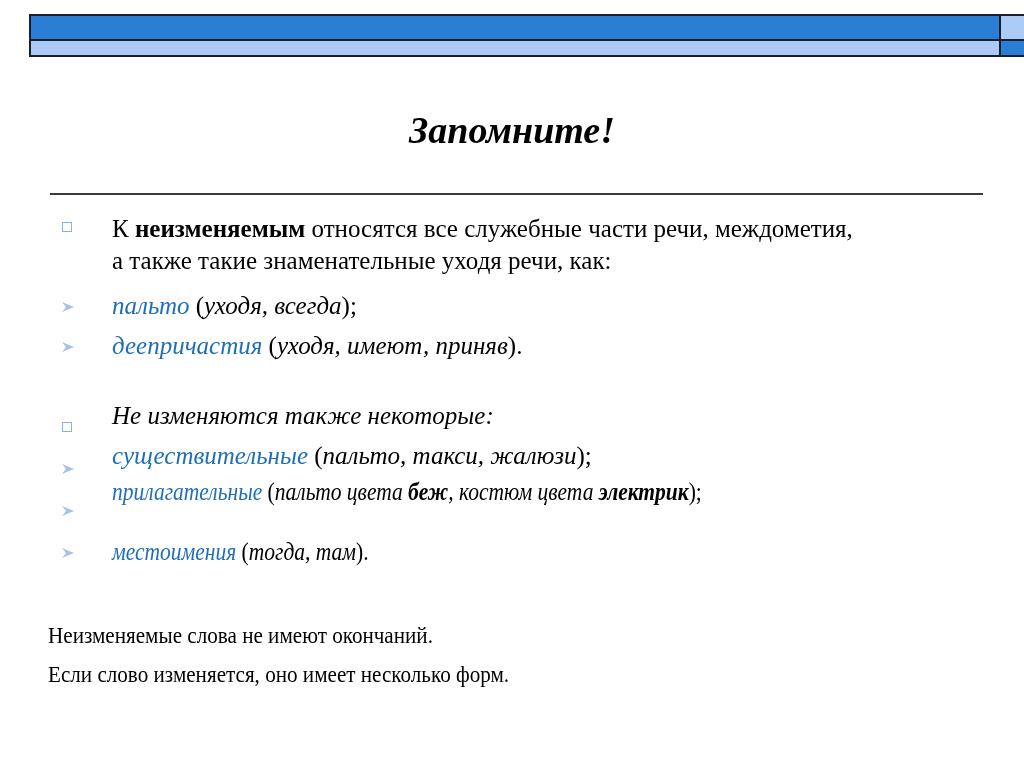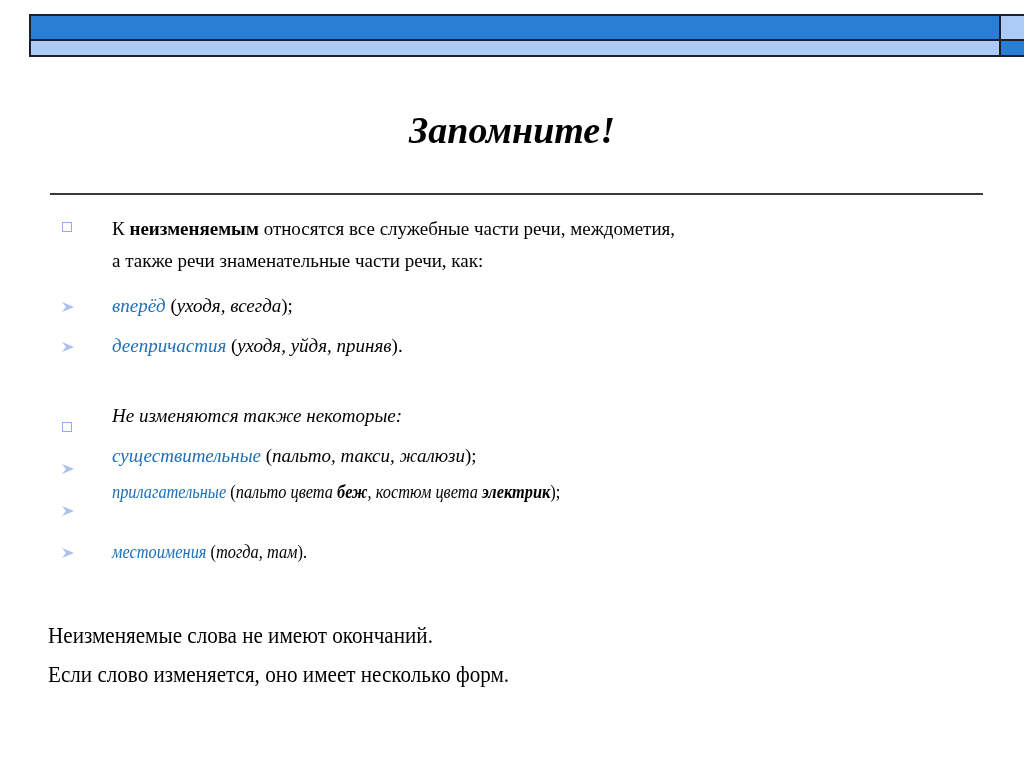--- a/index.html
+++ b/index.html
@@ -13,21 +13,21 @@
   .hdr .r2 { top:25px; height:18px; width:972px; background:#adcbf7; }
   .hdr .c1 { position:absolute; left:970px; top:0; width:28px; height:27px; box-sizing:border-box; border:2px solid #1b1f2a; background:#adcbf7; }
   .hdr .c2 { position:absolute; left:970px; top:25px; width:28px; height:18px; box-sizing:border-box; border:2px solid #1b1f2a; background:#2a7fd4; }
 
   .title {
     position:absolute; left:0; width:1024px; top:108px; text-align:center;
     font-size:38px; font-weight:bold; font-style:italic;
   }
   .rule { position:absolute; left:50px; top:193px; width:933px; height:2px; background:#3a3a3a; }
 
-  .line { position:absolute; left:112px; font-size:19px; white-space:nowrap; line-height:30px; }
+  .line { position:absolute; left:112px; font-size:25px; white-space:nowrap; line-height:30px; }
   .bsq {
     position:absolute; left:62px; width:10px; height:10px; border:1.5px solid #8fb0e6; box-sizing:border-box;
   }
   .barr { position:absolute; left:61px; width:14px; height:12px; }
   .term { color:#1f6fb8; font-style:italic; }
   .ex { font-style:italic; }
   .narrow { display:inline-block; transform:scaleX(0.86); transform-origin:left center; }
   .bottom { position:absolute; left:48px; font-size:24px; line-height:30px; white-space:nowrap; }
   .bottom span { display:inline-block; transform:scaleX(0.88); transform-origin:left center; }
 </style>
@@ -41,34 +41,34 @@
   <div class="c2"></div>
 </div>
 
 <div class="title">Запомните!</div>
 <div class="rule"></div>
 
 <div class="bsq" style="top:222px;"></div>
 <div class="line" style="top:214px;">
   <span>К </span><b>неизменяемым</b><span> относятся все служебные части речи, междометия,</span>
 </div>
-<div class="line" style="top:246px;">а также речи знаменательные части речи, как:</div>
+<div class="line" style="top:246px;">а также такие знаменательные уходя речи, как:</div>
 
 <svg class="barr" style="top:301px;" viewBox="0 0 14 12">
     <path d="M1 1 L13 6 L1 11 L5 6 Z" fill="#a9c1ea"></path>
   </svg>
 <div class="line" style="top:291px;">
-  <span class="term">вперёд</span><span> (</span><span class="ex">уходя, всегда</span><span>);</span>
+  <span class="term">пальто</span><span> (</span><span class="ex">уходя, всегда</span><span>);</span>
 </div>
 
 <svg class="barr" style="top:341px;" viewBox="0 0 14 12">
     <path d="M1 1 L13 6 L1 11 L5 6 Z" fill="#a9c1ea"></path>
   </svg>
 <div class="line" style="top:331px;">
-  <span class="term">деепричастия</span><span> (</span><span class="ex">уходя, уйдя, приняв</span><span>).</span>
+  <span class="term">деепричастия</span><span> (</span><span class="ex">уходя, имеют, приняв</span><span>).</span>
 </div>
 
 <div class="bsq" style="top:422px;"></div>
 <div class="line" style="top:401px;font-style:italic;">Не изменяются также некоторые:</div>
 
 <svg class="barr" style="top:463px;" viewBox="0 0 14 12">
     <path d="M1 1 L13 6 L1 11 L5 6 Z" fill="#a9c1ea"></path>
   </svg>
 <div class="line" style="top:441px;">
   <span class="term">существительные</span><span> (</span><span class="ex">пальто, такси, жалюзи</span><span>);</span>

